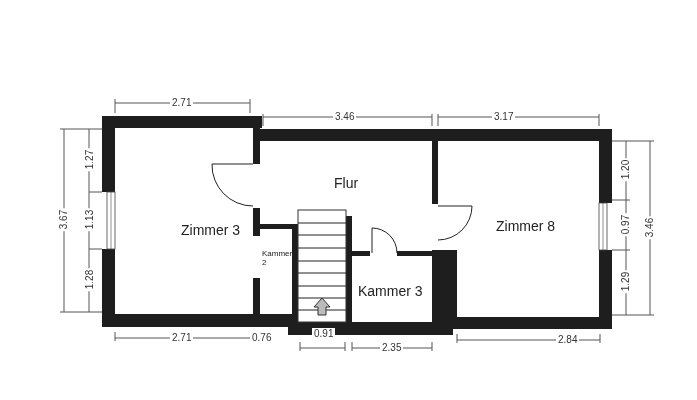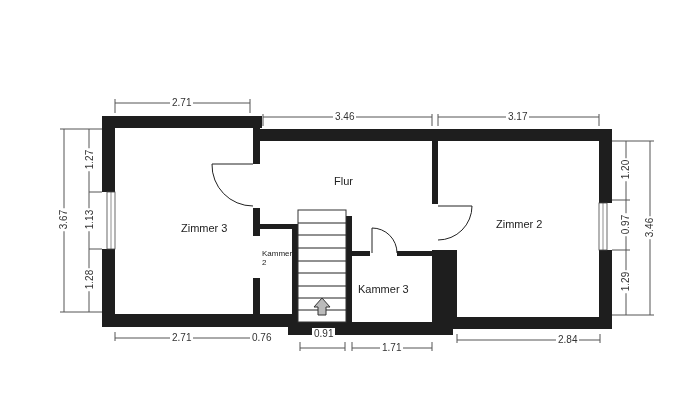--- a/index.html
+++ b/index.html
@@ -118,43 +118,43 @@
     <line class="dim" x1="612" y1="141" x2="654" y2="141"></line>
     <line class="dim" x1="612" y1="315" x2="654" y2="315"></line>
     <line class="dim" x1="626" y1="141" x2="626" y2="315"></line>
     <line class="dim" x1="612" y1="200" x2="630" y2="200"></line>
     <line class="dim" x1="612" y1="250" x2="630" y2="250"></line>
   </g>
 </svg>
 
 <style>
   .lbl { position: absolute; white-space: nowrap; color: #222; font-family: "Liberation Sans", sans-serif; }
-  .rm { font-size: 11px; }
+  .rm { font-size: 14px; }
   .dm { font-size: 10px; color: #333; background: #fff; padding: 0 2px; }
   .vt { transform: rotate(-90deg); transform-origin: center; }
   .sm { font-size: 8px; line-height: 9px; }
 </style>
 
 <div class="lbl rm" style="left:148px;top:222px;margin-left:33px;">Zimmer 3</div>
 <div class="lbl rm" style="left:334px;top:175px;">Flur</div>
-<div class="lbl rm" style="left:496px;top:218px;">Zimmer 2</div>
+<div class="lbl rm" style="left:496px;top:218px;">Zimmer 8</div>
 <div class="lbl rm" style="left:358px;top:283px;">Kammer  3</div>
 <div class="lbl sm" style="left:262px;top:249px;width:30px;">
   <div>Kammer</div>
   <div>2</div>
 </div>
 
 <div class="lbl dm" style="left:170px;top:97px;">2.71</div>
 <div class="lbl dm" style="left:333px;top:111px;">3.46</div>
-<div class="lbl dm" style="left:506px;top:111px;">3.17</div>
+<div class="lbl dm" style="left:492px;top:111px;">3.17</div>
 
 <div class="lbl dm" style="left:170px;top:332px;">2.71</div>
 <div class="lbl dm" style="left:250px;top:332px;">0.76</div>
 <div class="lbl dm" style="left:312px;top:328px;text-align:right;">0.91</div>
-<div class="lbl dm" style="left:380px;top:342px;">1.71</div>
+<div class="lbl dm" style="left:380px;top:342px;">2.35</div>
 <div class="lbl dm" style="left:516px;top:334px;margin-left:40px;">2.84</div>
 
 <div class="lbl dm vt" style="left:52px;top:214px;">3.67</div>
 <div class="lbl dm vt" style="left:78px;top:154px;">1.27</div>
 <div class="lbl dm vt" style="left:78px;top:214px;">1.13</div>
 <div class="lbl dm vt" style="left:78px;top:274px;">1.28</div>
 
 <div class="lbl dm vt" style="left:638px;top:222px;">3.46</div>
 <div class="lbl dm vt" style="left:614px;top:164px;">1.20</div>
 <div class="lbl dm vt" style="left:614px;top:219px;">0.97</div>

